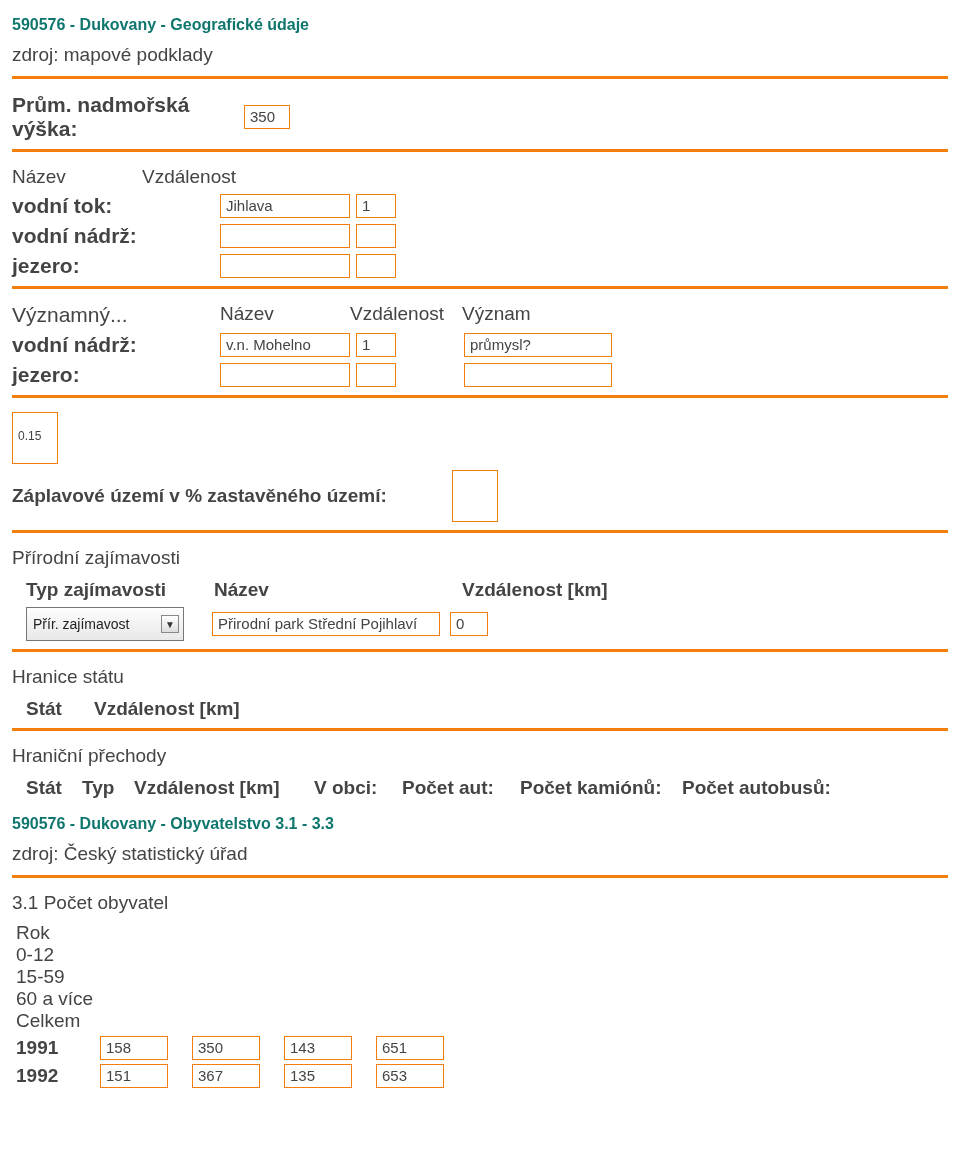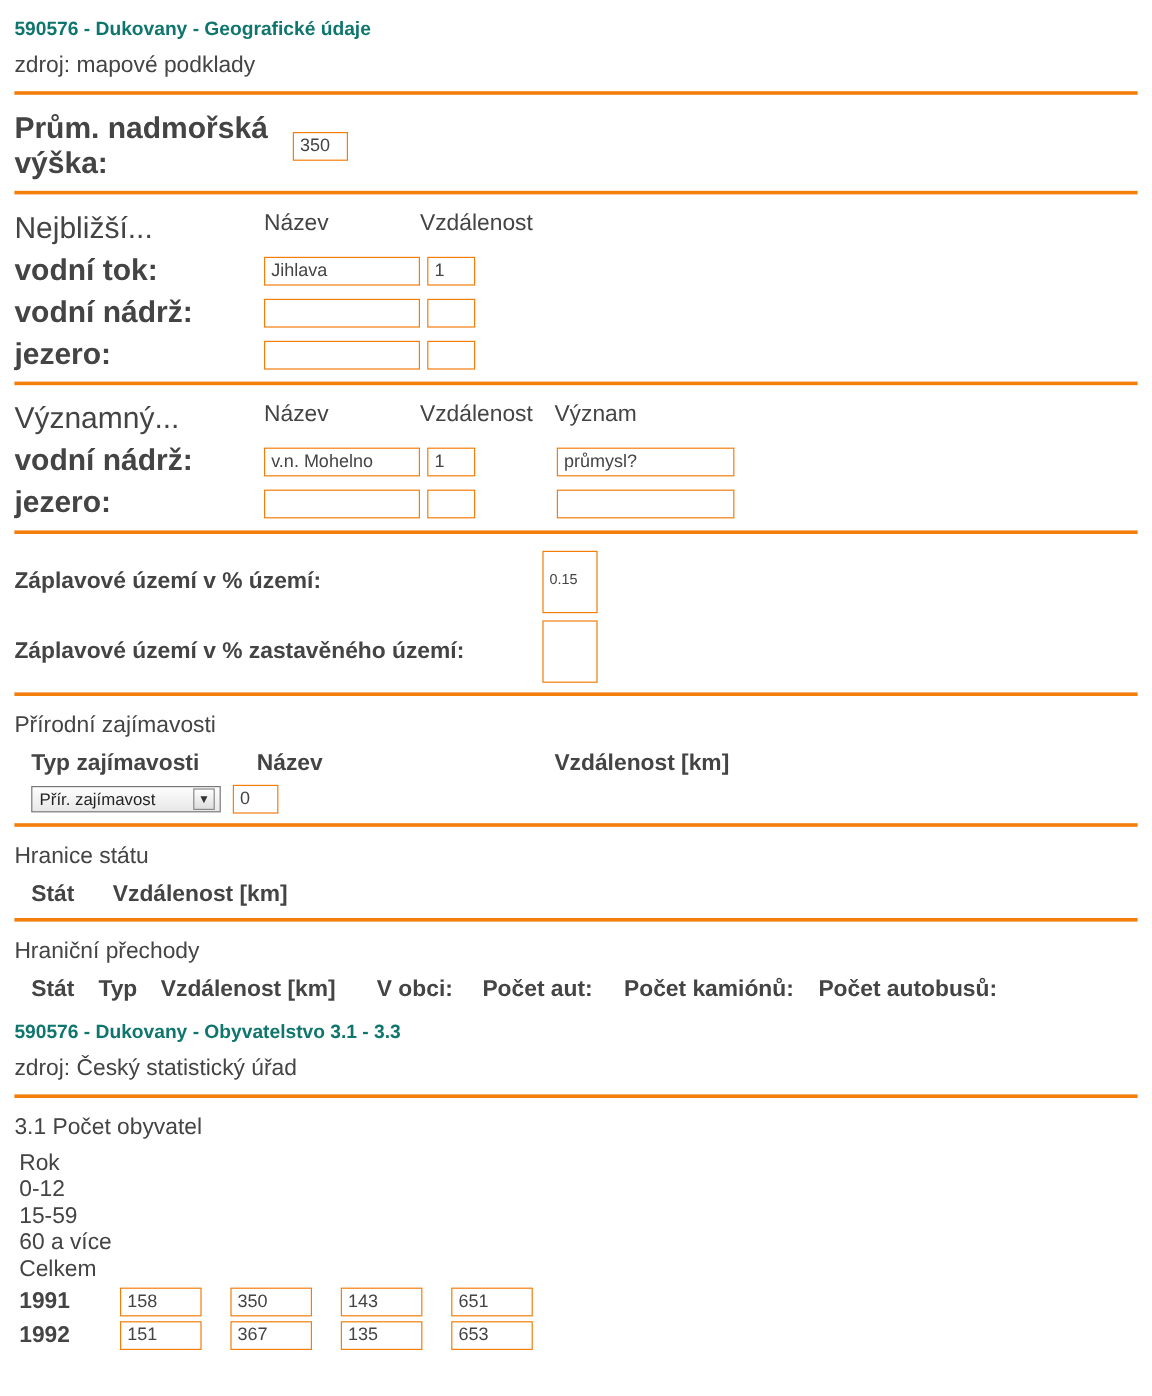--- a/index.html
+++ b/index.html
@@ -19,21 +19,21 @@
   }
   .source { font-size: 19px; margin: 2px 0 10px 0; }
   .hr {
     height: 3px;
     background: #f37e0c;
     margin: 8px 0 14px 0;
   }
   .row { display: flex; align-items: center; margin: 6px 0; }
   .lbl {
     font-weight: bold;
-    font-size: 25px;
+    font-size: 21px;
     width: 208px;
   }
   .cell {
     border: 1px solid #f37e0c;
     padding: 2px 5px;
     font-size: 15px;
     height: 18px;
     line-height: 18px;
     background: #fff;
     box-sizing: content-box;
@@ -50,21 +50,21 @@
   .col-head-row { display: flex; margin: 2px 0 6px 0; }
   .section-title { font-size: 19px; margin: 6px 0 10px 0; }
   .tbl-head { display: flex; margin: 2px 0 4px 0; }
   .tbl-head div { font-weight: bold; font-size: 19px; }
   .th-type   { width: 188px; margin-left: 14px; }
   .th-name   { width: 248px; }
   .th-dist   { width: 200px; }
   .dd {
     border: 1px solid #777;
     background: linear-gradient(#fdfdfd, #e8e8e8);
-    height: 22px;
+    height: 34px;
     width: 158px;
     display: inline-flex;
     align-items: center;
     padding: 0 4px 0 6px;
     font-size: 14px;
     color: #222;
     margin-left: 14px;
     box-sizing: border-box;
   }
   .dd .ddtxt { flex: 1; }
@@ -127,21 +127,20 @@
 <div class="source">zdroj: mapové podklady</div>
 <div class="hr"></div>
 
 <div class="row">
   <div class="lbl" style="width:232px">Prům. nadmořská výška:</div>
   <div class="cell w-alt">350</div>
 </div>
 <div class="hr"></div>
 
 <div class="col-head-row">
-  <div class="lbl" style="font-weight:normal">Nejbližší...</div>
   <div class="col-head" style="width:130px">Název</div>
   <div class="col-head">Vzdálenost</div>
 </div>
 <div class="row">
   <div class="lbl">vodní tok:</div>
   <div class="cell w-name">Jihlava</div>
   <div class="gap"></div>
   <div class="cell w-dist">1</div>
 </div>
 <div class="row">
@@ -176,40 +175,40 @@
   <div class="lbl">jezero:</div>
   <div class="cell w-name"></div>
   <div class="gap"></div>
   <div class="cell w-dist"></div>
   <div style="width:68px"></div>
   <div class="cell w-sig"></div>
 </div>
 <div class="hr"></div>
 
 <div class="flood-row">
-  <div class="flood-lbl">Záplavové území v % území:</div>
   <div class="flood-cell">0.15</div>
 </div>
 <div class="flood-row">
   <div class="flood-lbl">Záplavové území v % zastavěného území:</div>
   <div class="flood-cell"></div>
 </div>
 <div class="hr"></div>
 
 <div class="section-title">Přírodní zajímavosti</div>
 <div class="tbl-head">
   <div class="th-type">Typ zajímavosti</div>
   <div class="th-name">Název</div>
   <div class="th-dist">Vzdálenost [km]</div>
 </div>
 <div class="row">
   <div class="dd">
     <span class="ddtxt">Přír. zajímavost</span>
     <span class="ddbtn">▼</span>
   </div>
+  <div class="cell nm">Přirodní park Střední Pojihlaví</div>
   <div class="cell dkm">0</div>
 </div>
 <div class="hr"></div>
 
 <div class="section-title">Hranice státu</div>
 <div class="border-tbl-head">
   <div class="bh-stat">Stát</div>
   <div class="bh-dist">Vzdálenost [km]</div>
 </div>
 <div class="hr"></div>

